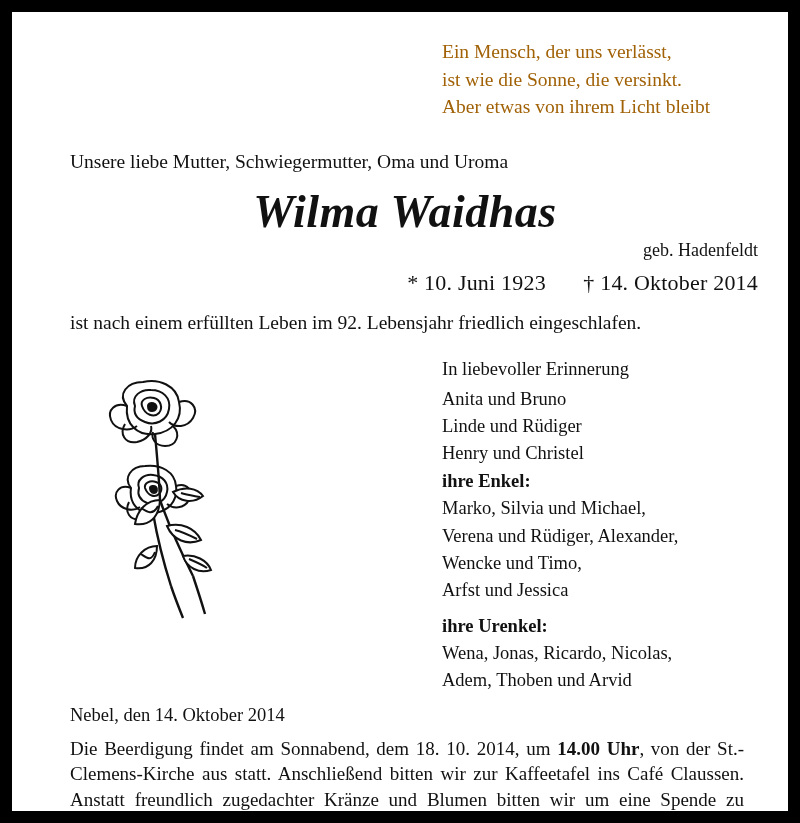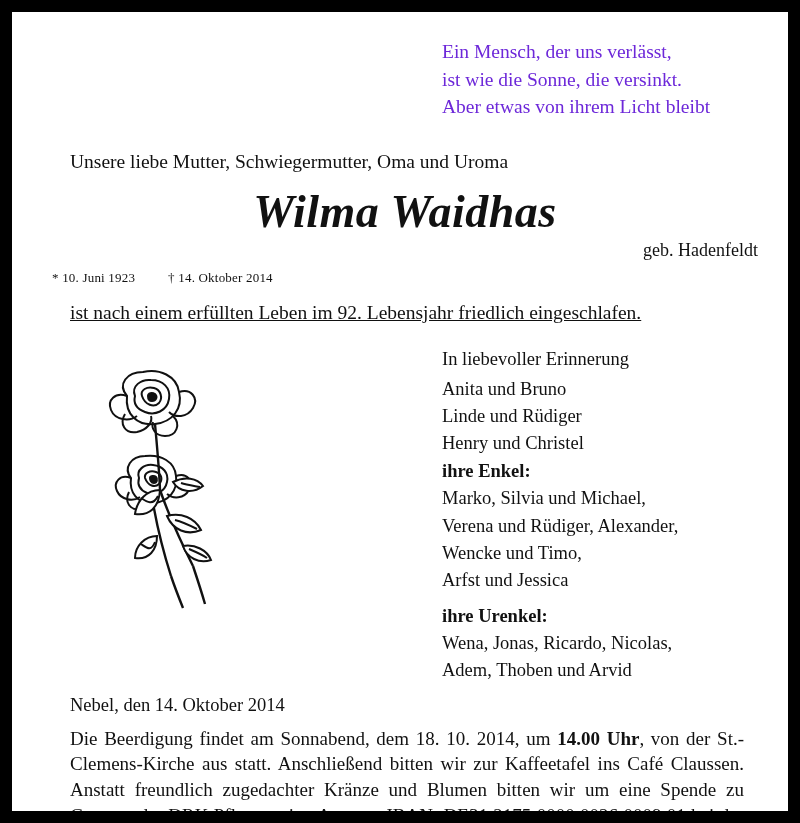--- a/index.html
+++ b/index.html
@@ -20,21 +20,21 @@
     height: 823px;
     border: 12px solid #000000;
     background: #ffffff;
     padding: 26px 30px 10px 30px;
     overflow: hidden;
   }
   .poem {
     margin-left: 400px;
     font-size: 19.5px;
     line-height: 1.42;
-    color: #6d28d9;
+    color: #a16207;
   }
   .poem div { white-space: pre; }
 
   .salutation {
     margin-top: 28px;
     font-size: 19.5px;
     line-height: 1.3;
     margin-left: 28px;
   }
   .name {
@@ -47,32 +47,31 @@
     margin-left: 10px;
     font-family: "Liberation Serif", serif;
   }
   .maiden {
     text-align: right;
     font-size: 18px;
     margin-top: 2px;
     margin-left: 10px;
   }
   .dates {
-    text-align: left;
-    font-size: 13px;
+    text-align: right;
+    font-size: 22px;
     margin-top: 9px;
     margin-left: 10px;
     letter-spacing: 0.2px;
   }
   .dates .sep { display: inline-block; width: 26px; }
   .lead {
     margin-top: 16px;
     margin-left: 28px;
     font-size: 19.5px;
-    text-decoration: underline;
   }
 
   .middle {
     position: relative;
     margin-top: 22px;
     min-height: 300px;
   }
   .rose {
     position: absolute;
     left: 55px;

